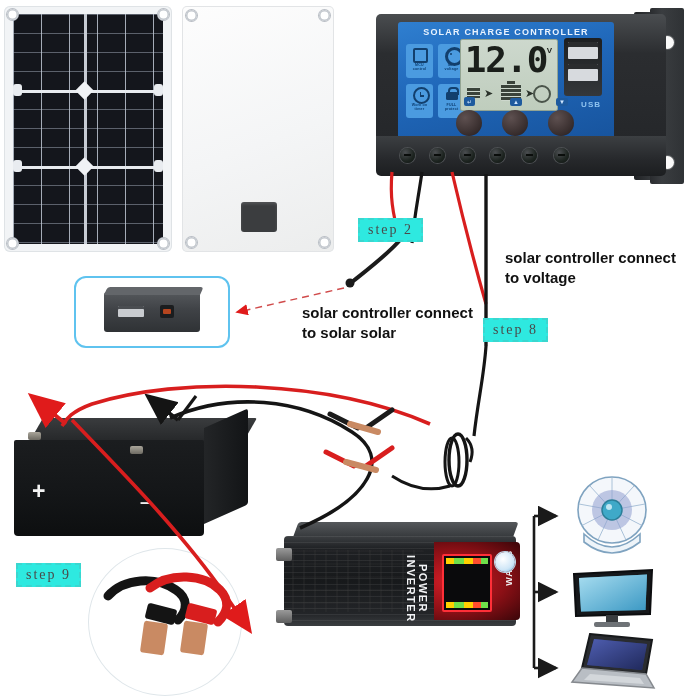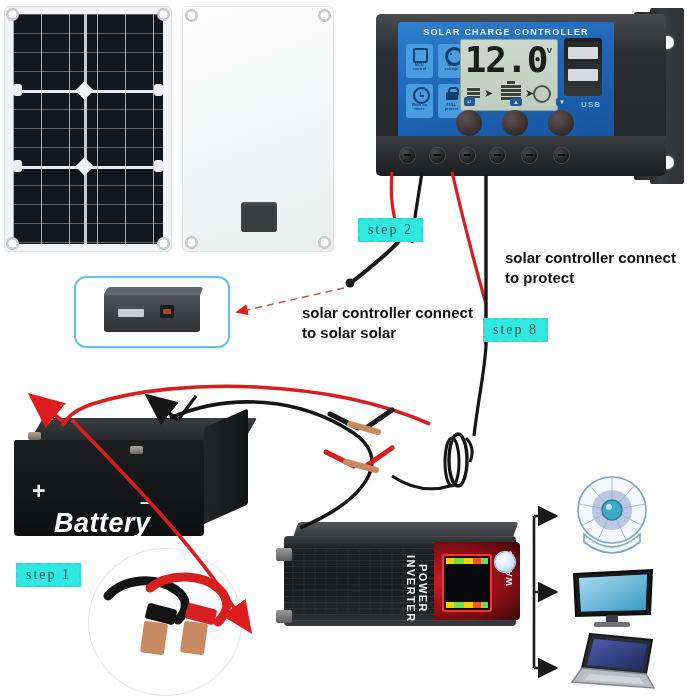--- a/index.html
+++ b/index.html
@@ -402,21 +402,20 @@
       <div class="term" style="left:178px"></div>
     </div>
   </div>
 
   <div class="battery">
     <div class="bat-top"></div>
     <div class="bat-side"></div>
     <div class="bat-front">
       <div class="bat-plus">+</div>
       <div class="bat-minus">–</div>
-      <div class="bat-word">Battery</div>
     </div>
     <div class="bat-post" style="left:14px;top:14px"></div>
     <div class="bat-post" style="left:116px;top:28px"></div>
   </div>
 
   <div class="clip-circle"></div>
 
   <div class="inverter">
     <div class="inv-top"></div>
     <div class="inv-body">
@@ -555,20 +554,20 @@
     <path d="M534 592 L556 592" stroke="#1a1a1a" stroke-width="2.6" fill="none" marker-end="url(#darkArrow)"></path>
     <path d="M534 668 L556 668" stroke="#1a1a1a" stroke-width="2.6" fill="none" marker-end="url(#darkArrow)"></path>
   </svg>
 
   <div class="caption" style="left:302px;top:303px">
     <div>solar controller connect</div>
     <div>to solar solar</div>
   </div>
   <div class="caption" style="left:505px;top:248px">
     <div>solar controller connect</div>
-    <div>to protect</div>
+    <div>to voltage</div>
   </div>
 
   <div class="step-chip" style="left:358px;top:218px">step 2</div>
   <div class="step-chip" style="left:483px;top:318px">step 8</div>
-  <div class="step-chip" style="left:16px;top:563px">step 1</div>
+  <div class="step-chip" style="left:16px;top:563px">step 9</div>
 
 </div>
 
 </body></html>

